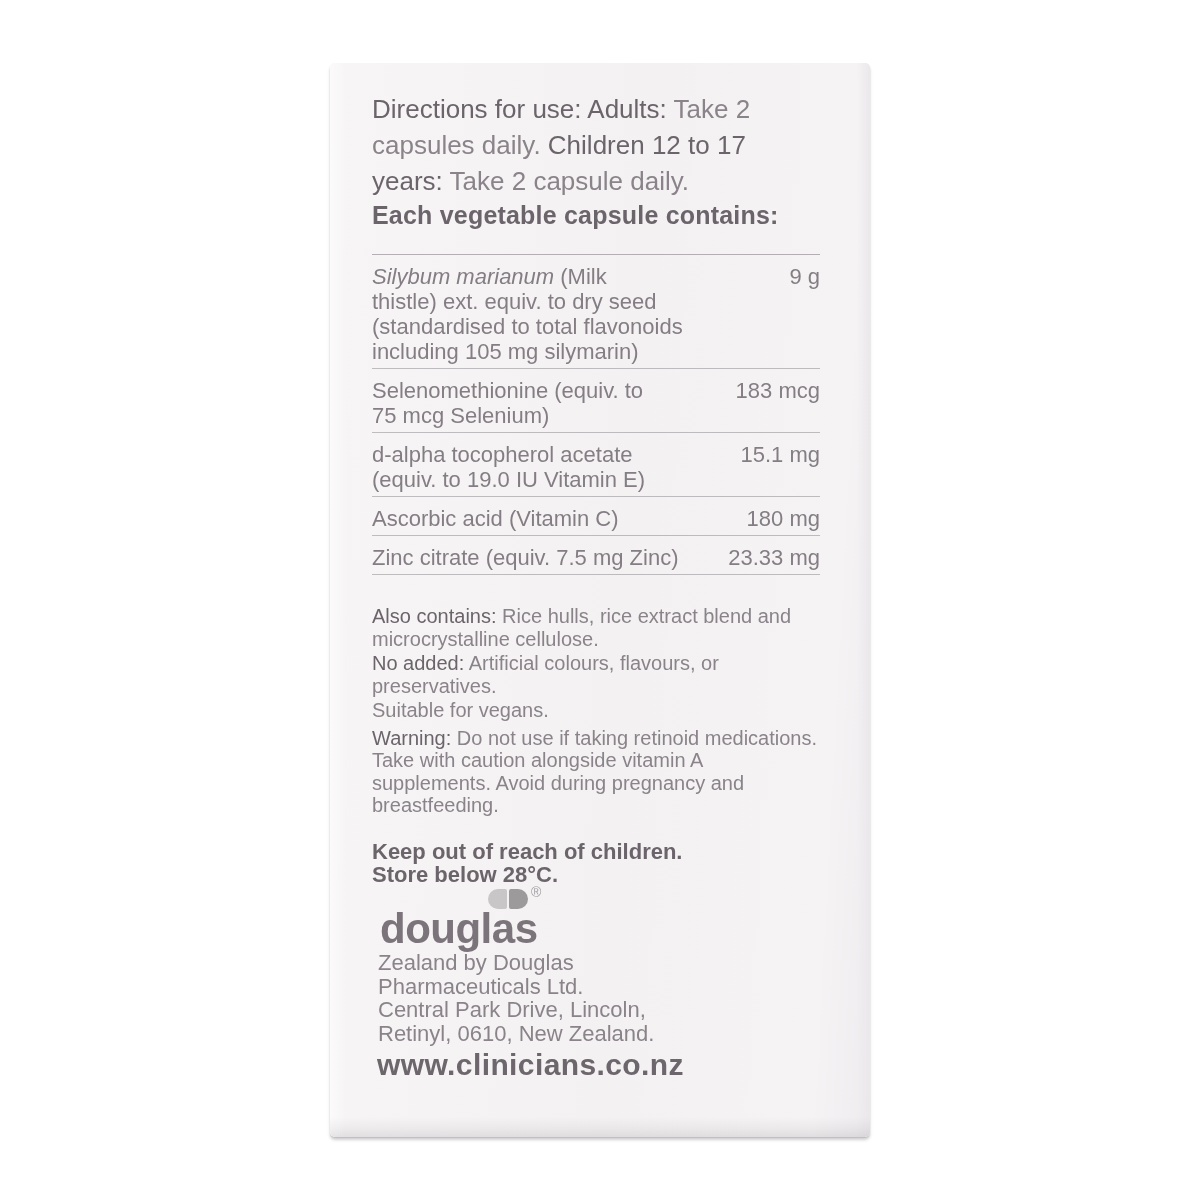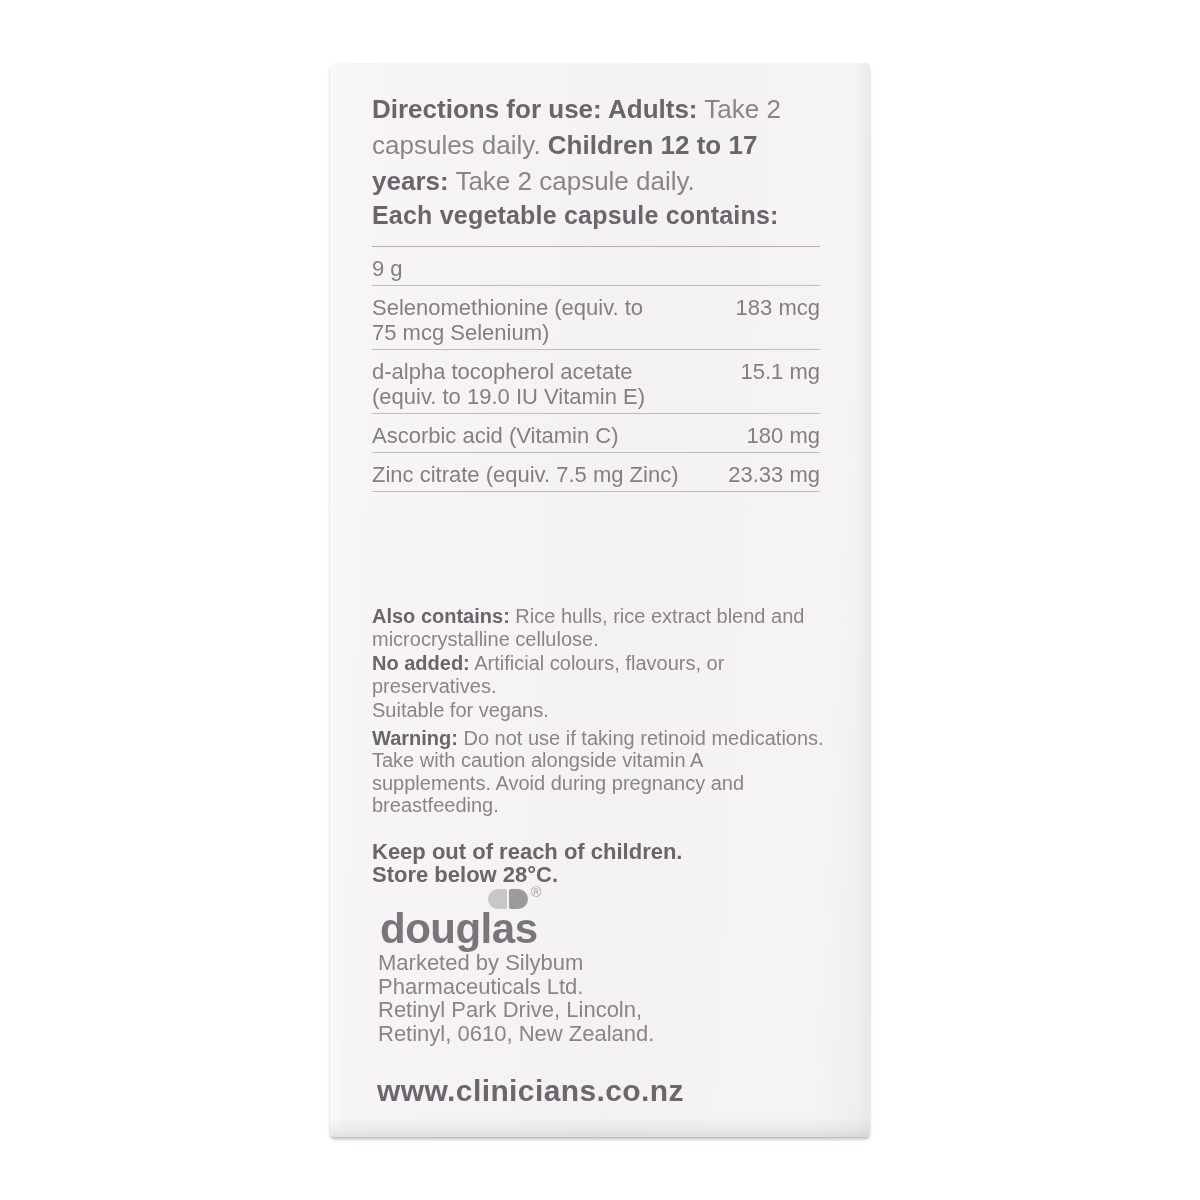--- a/index.html
+++ b/index.html
@@ -13,26 +13,26 @@
        background:linear-gradient(90deg,rgba(252,251,252,.95),rgba(252,251,252,0));}
   .edge-right{position:absolute;right:0;top:0;bottom:0;width:13px;border-radius:0 5px 5px 0;
        background:linear-gradient(270deg,#eae8ea,rgba(234,232,234,0));}
   .fold-bottom{position:absolute;left:0;right:0;bottom:0;height:20px;border-radius:0 0 5px 5px;
        background:linear-gradient(180deg,rgba(0,0,0,0) 0%,rgba(118,112,118,.07) 55%,rgba(118,112,118,.16) 100%);}
 
   .col{position:absolute;left:42px;width:448px;color:#827c82;}
 
   
   .directions{top:28px;width:446px;font-size:26px;line-height:36px;color:#8a848a;}
-  .b{font-weight:bold;color:#6b656b;}
+  .b{font-weight:normal;color:#6b656b;}
 
   
   .supplement{top:138px;}
   .table-header{font-size:25px;line-height:28px;font-weight:bold;color:#6b656b;
-       padding-bottom:17px;border-bottom:1px solid rgba(125,119,125,.55);letter-spacing:.2px;}
+       padding-bottom:25px;border-bottom:1px solid rgba(125,119,125,.55);letter-spacing:.2px;}
   .s-row{display:flex;justify-content:space-between;align-items:flex-start;
        padding:9px 0 4px;border-bottom:1px solid rgba(125,119,125,.45);
        font-size:22px;line-height:25px;color:#847e84;}
   .s-row .name{padding-right:8px;}
   .s-row .value{white-space:nowrap;text-align:right;}
   .nline{white-space:nowrap;}
   .lat{font-style:italic;}
 
   
   .notes{top:542px;width:452px;font-size:20px;line-height:22.5px;color:#8a848a;}
@@ -48,38 +48,44 @@
   .brand-mark{display:flex;align-items:flex-start;margin-left:116px;height:22px;}
   .capsule{display:inline-flex;gap:2px;}
   .cap-l{width:19px;height:20px;border-radius:10px 2px 2px 10px;background:#c9c6c8;}
   .cap-r{width:19px;height:20px;border-radius:2px 10px 10px 2px;background:#9d9a9c;}
   .reg{font-size:14px;line-height:14px;color:#a39ea3;margin:-4px 0 0 3px;}
   .brand-word{font-size:42px;line-height:40px;font-weight:700;letter-spacing:-0.5px;
        color:#7b757b;margin:-2px 0 0 8px;}
 
   
   .marketing{top:888px;font-size:22px;line-height:23.5px;color:#8a848a;padding-left:6px;}
-  .website{top:1012px;font-size:30px;line-height:32px;font-weight:700;color:#6d676d;
+  .website{top:986px;font-size:30px;line-height:32px;font-weight:700;color:#6d676d;
        letter-spacing:.4px;padding-left:5px;}
 </style>
 </head>
 <body>
 
 <div class="scene">
   <div class="box">
     <div class="edge-left"></div>
     <div class="edge-right"></div>
     <div class="fold-bottom"></div>
 
     <div class="col directions"><span class="b">Directions for use: Adults:</span><span> Take 2 capsules daily. </span><span class="b">Children 12 to 17 years:</span><span> Take 2 capsule daily.</span></div>
 
     <div class="col supplement">
       <div class="table-header">Each vegetable capsule contains:</div>
 
       <div class="s-row">
+        <div class="name">
+          <div class="nline"><i class="lat">Silybum marianum</i><span> (Milk</span></div>
+          <div class="nline">thistle) ext. equiv. to dry seed</div>
+          <div class="nline">(standardised to total flavonoids</div>
+          <div class="nline">including 105 mg silymarin)</div>
+        </div>
         <div class="value">9 g</div>
       </div>
 
       <div class="s-row">
         <div class="name">
           <div class="nline">Selenomethionine (equiv. to</div>
           <div class="nline">75 mcg Selenium)</div>
         </div>
         <div class="value">183 mcg</div>
       </div>
@@ -125,21 +131,21 @@
         <span class="capsule">
             <span class="cap-l"></span>
             <span class="cap-r"></span>
           </span>
         <span class="reg">®</span>
       </div>
       <div class="brand-word">douglas</div>
     </div>
 
     <div class="col marketing">
-      <div>Marketed by Silybum</div>
+      <div>Zealand by Douglas</div>
       <div>Pharmaceuticals Ltd.</div>
-      <div>Retinyl Park Drive, Lincoln,</div>
+      <div>Central Park Drive, Lincoln,</div>
       <div>Retinyl, 0610, New Zealand.</div>
     </div>
 
     <div class="col website">www.clinicians.co.nz</div>
   </div>
 </div>
 
 </body></html>

